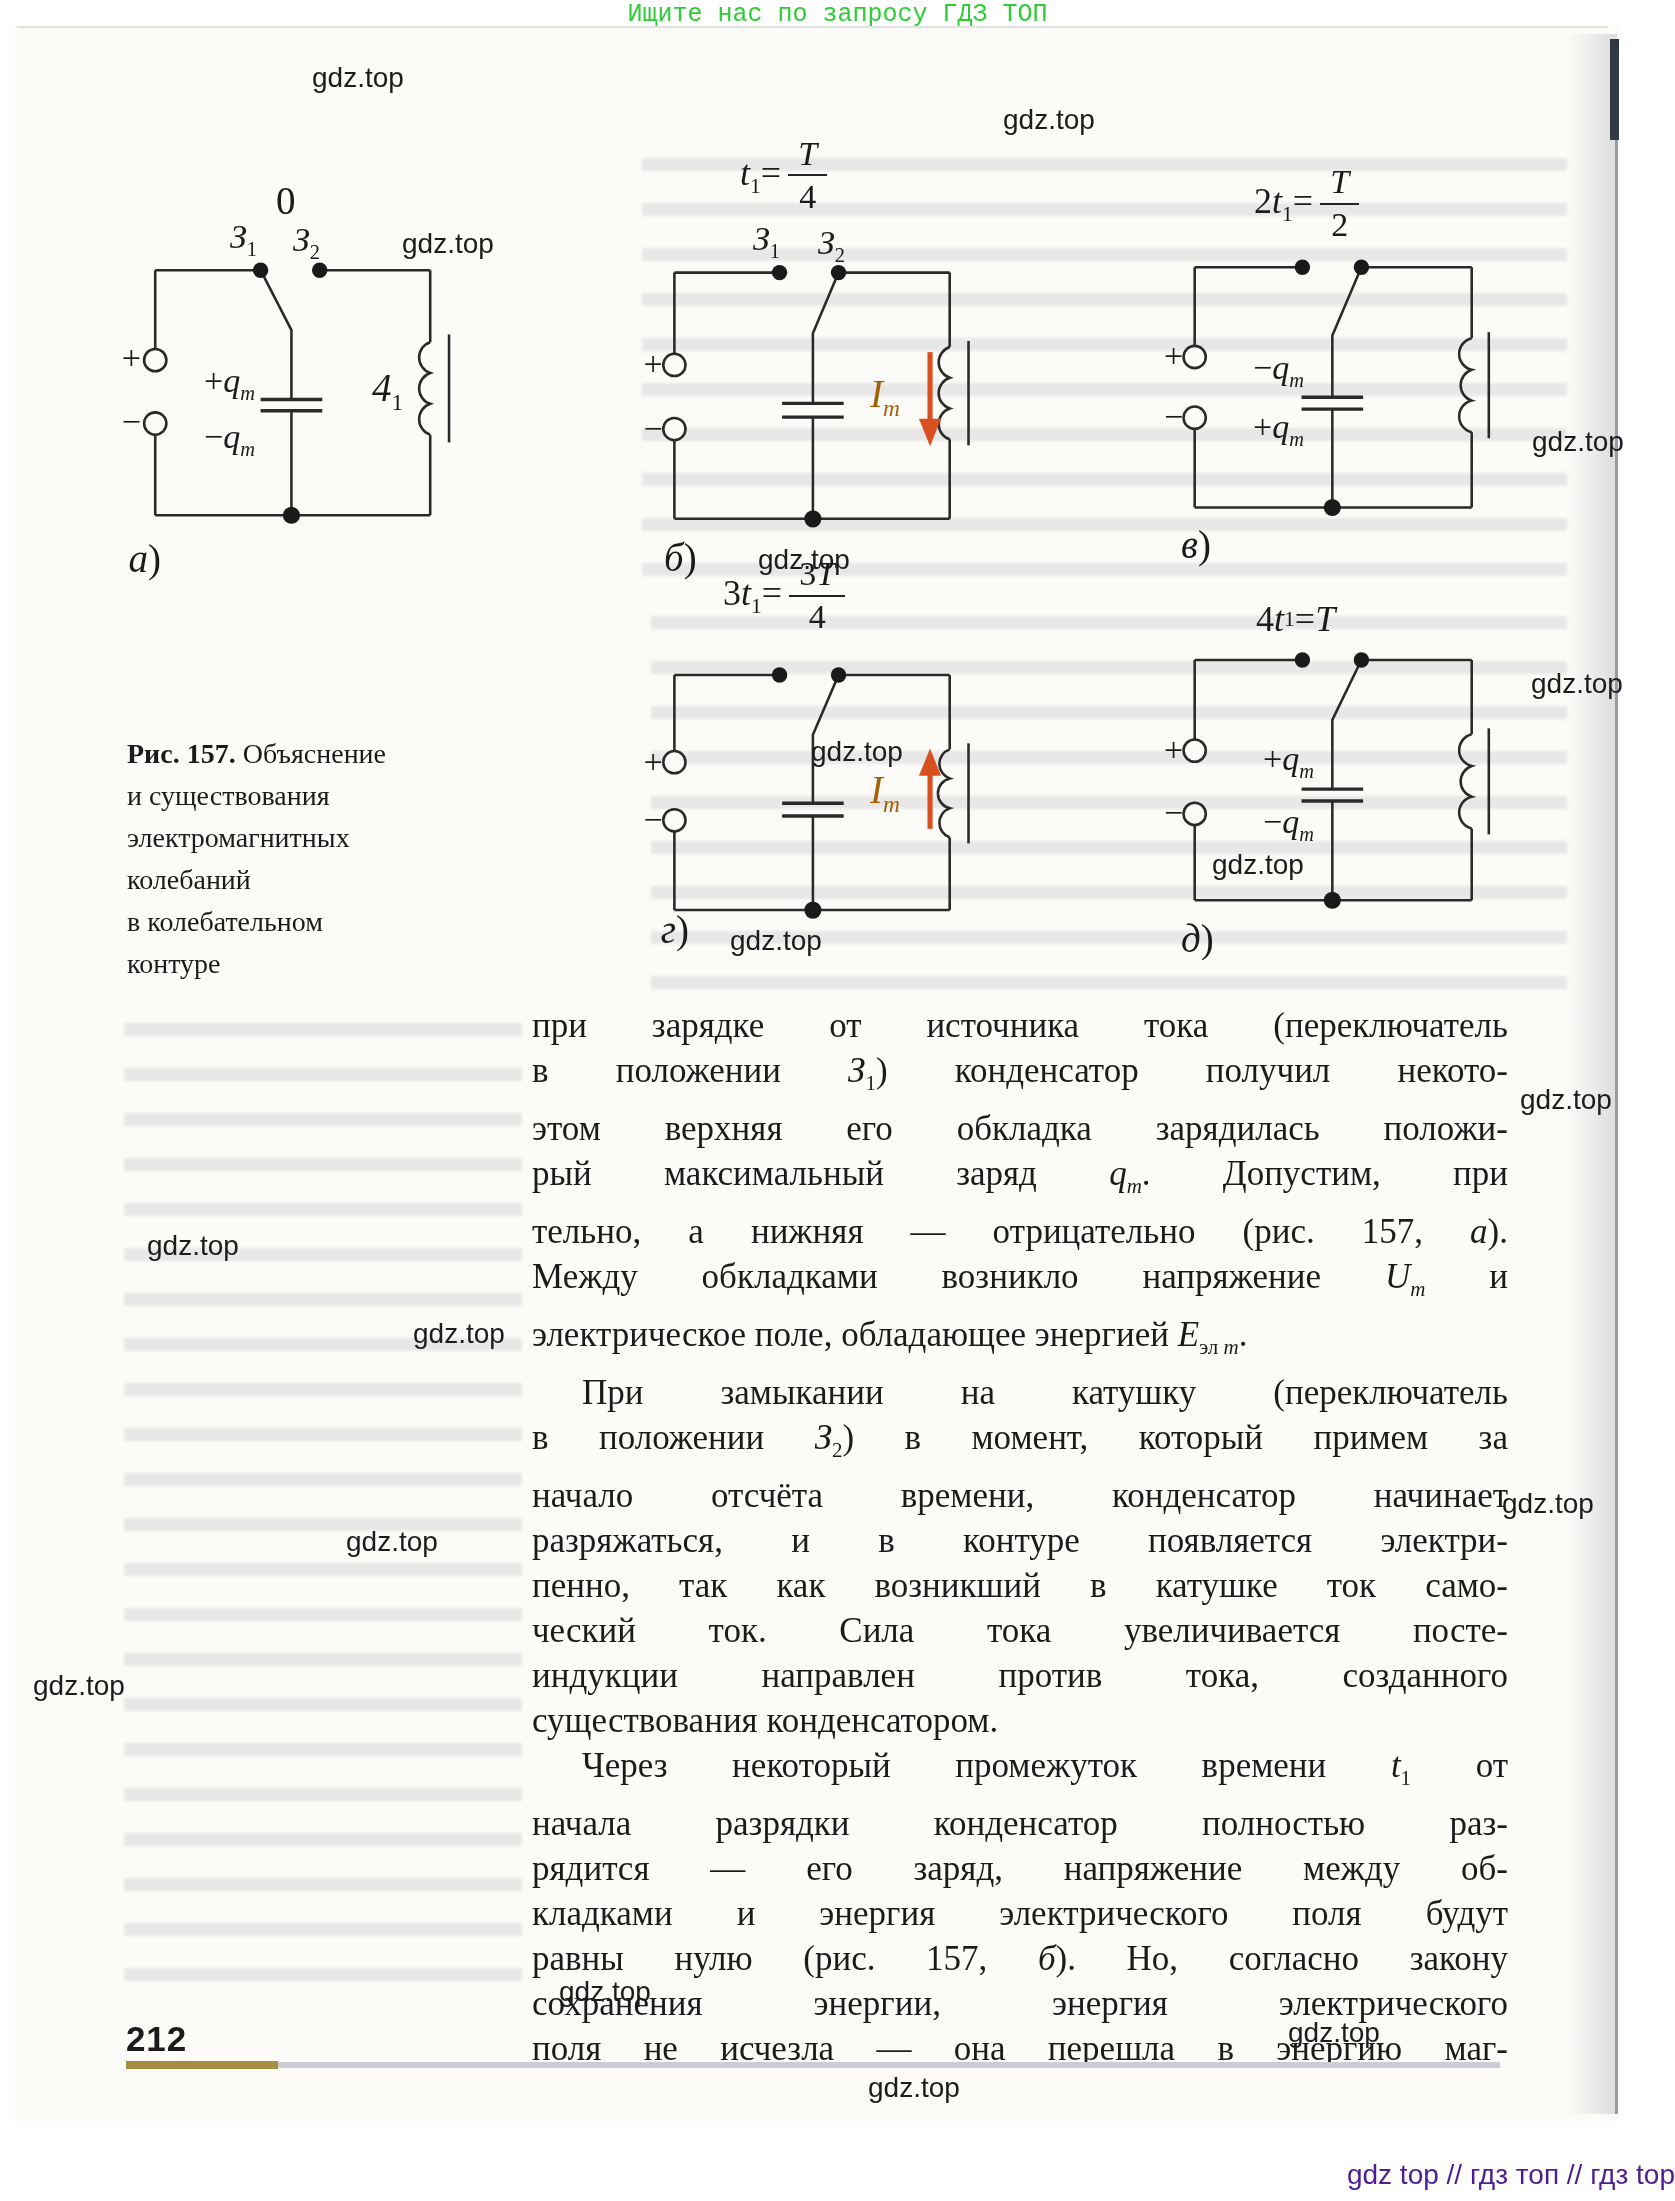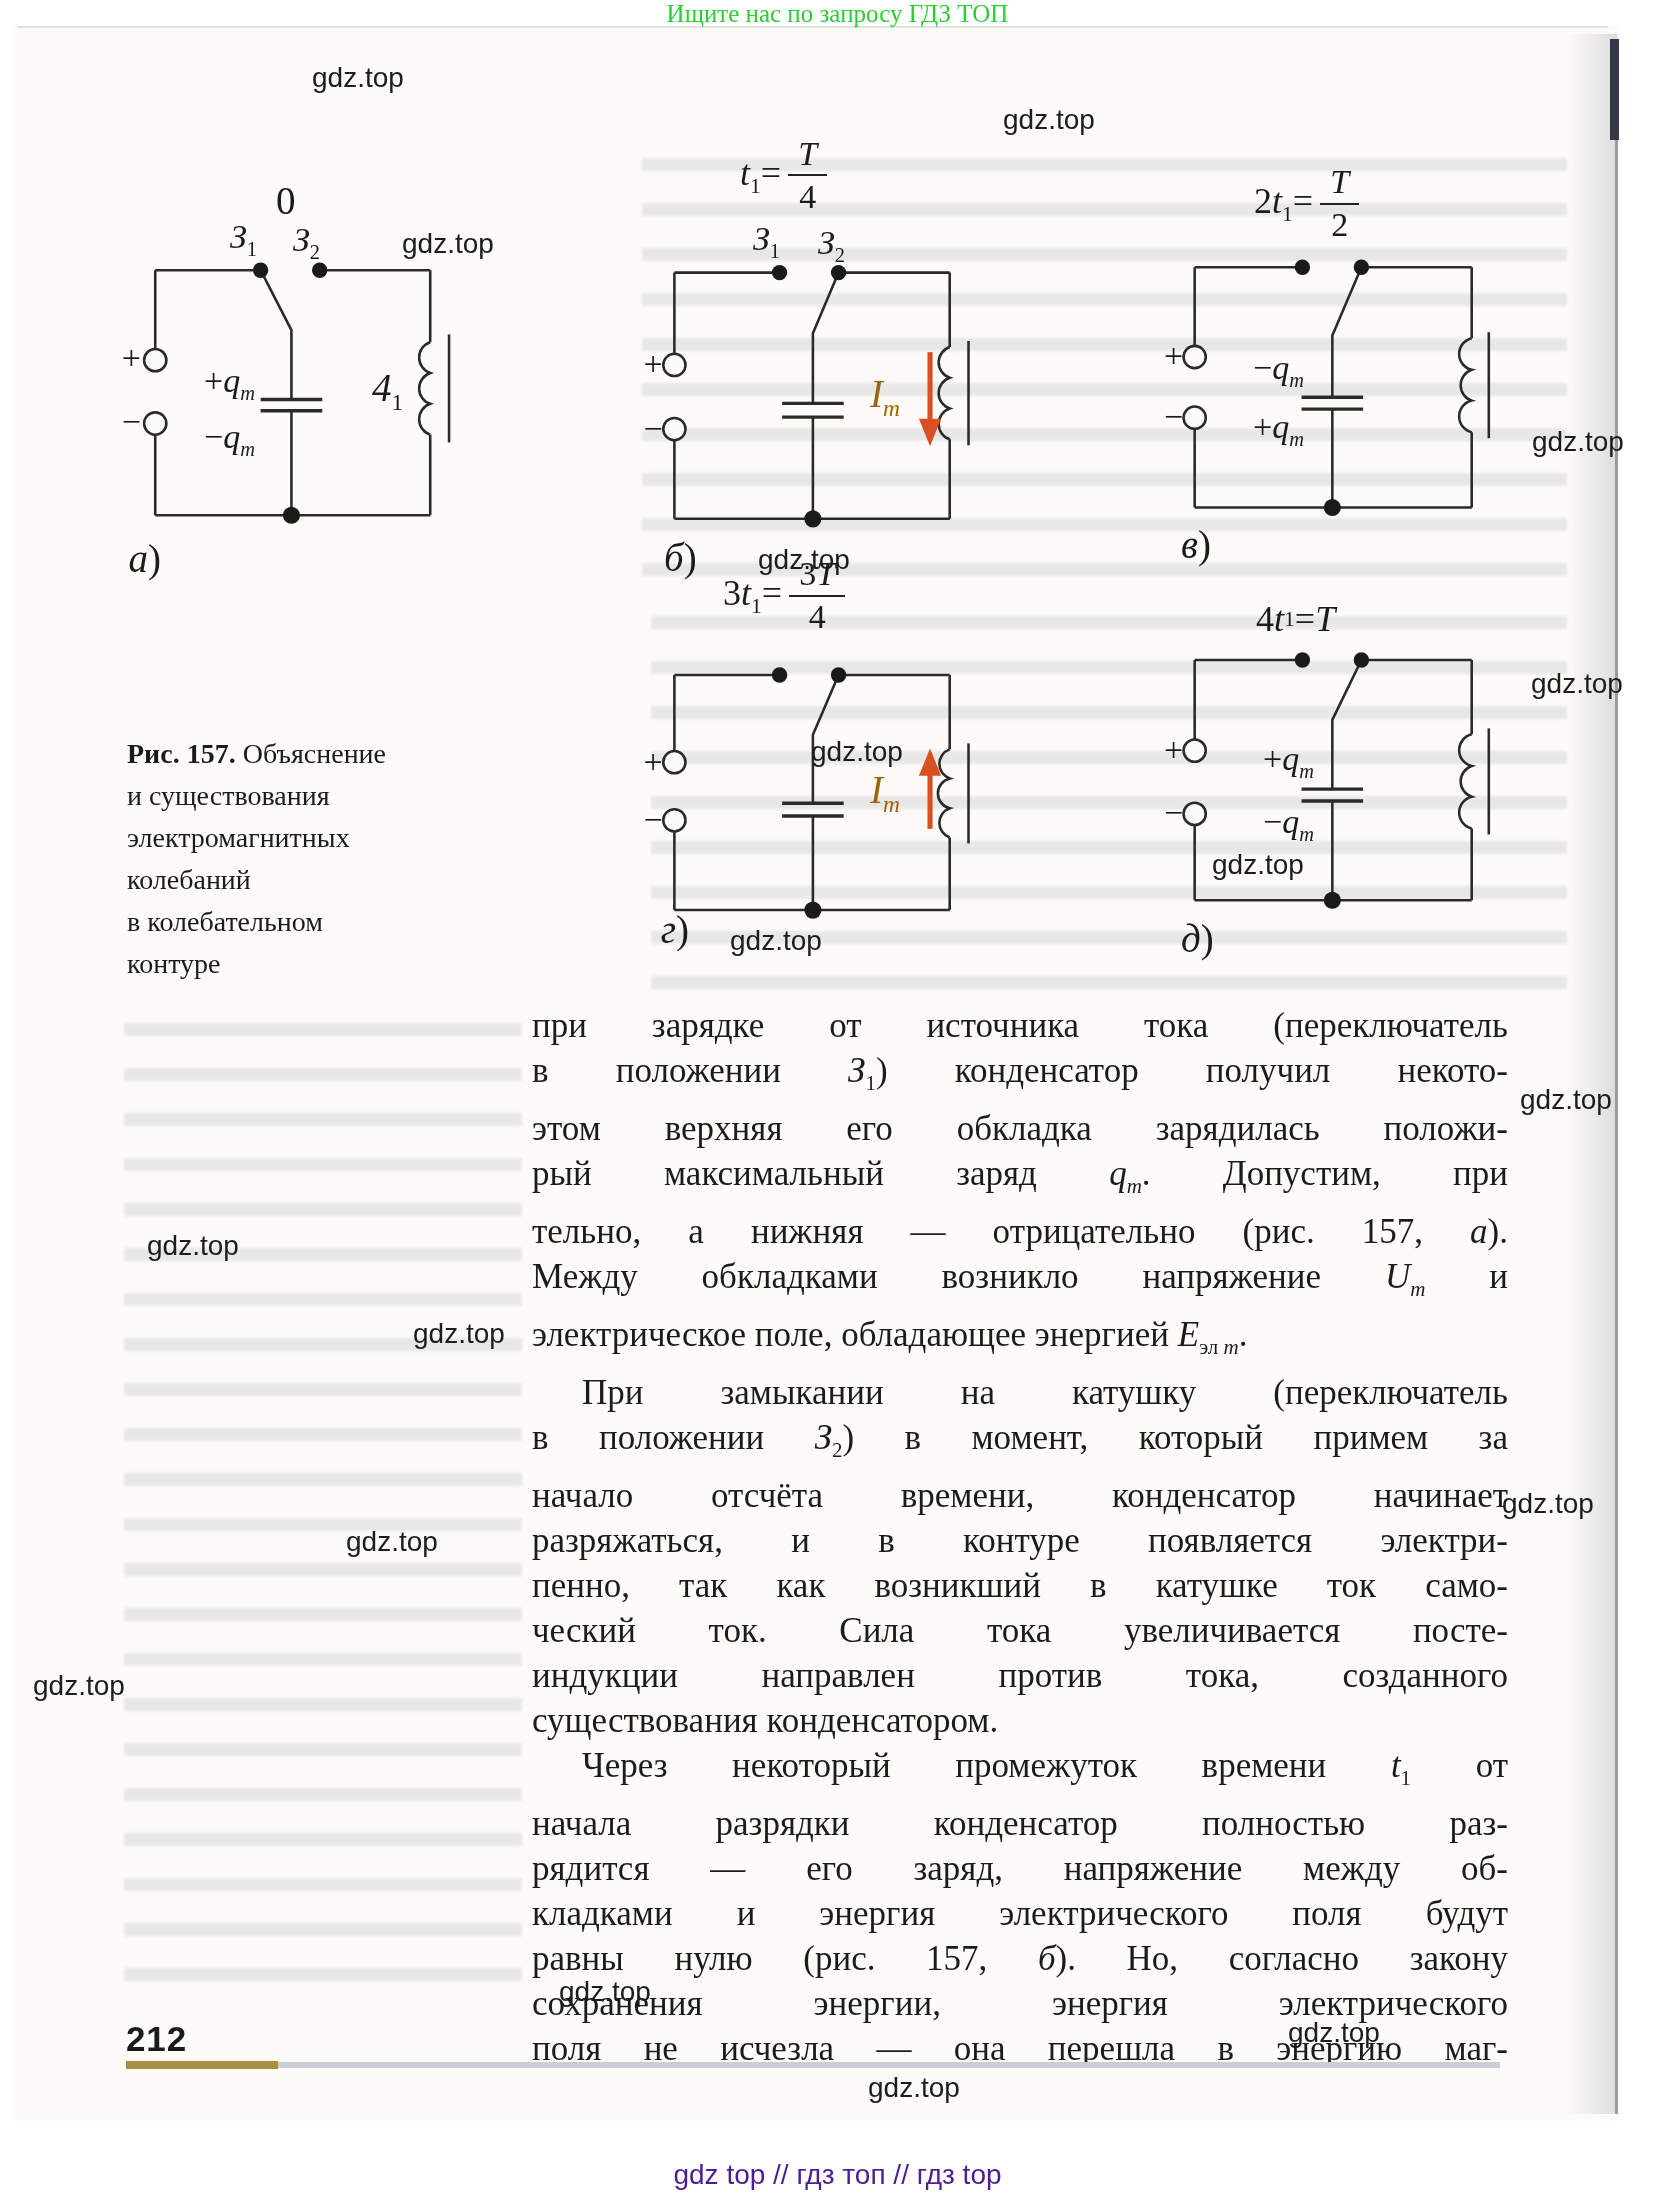--- a/index.html
+++ b/index.html
@@ -1,21 +1,21 @@
 <!DOCTYPE html>
 <html style="font-size:13.7px"><head>
 <meta charset="utf-8">
 <style>
   html,body{margin:0;padding:0;background:#fff}
   .page{position:relative;width:1675px;height:2202px;background:#fff;overflow:hidden;
         font-family:"Liberation Serif","DejaVu Serif",serif;color:#1b1b1b}
   .scan{position:absolute;left:15.4px;top:26px;width:1603px;height:2096px;background:#fcfbf8}
   .topline{position:absolute;left:17px;top:26px;width:1591px;height:1.7px;background:#e3e3e3}
   .promo{position:absolute;top:0;left:0;width:100%;text-align:center;
-         font-family:Liberation Serif, serif;font-size:25px;color:#2ecc35;z-index:6}
+         font-family:Liberation Mono, monospace;font-size:25px;color:#2ecc35;z-index:6}
   .wm{position:absolute;font-family:"Liberation Sans","DejaVu Sans",sans-serif;
       font-size:28px;color:#1c1c1c;z-index:5;white-space:nowrap}
   .ghost{position:absolute;z-index:1;
          background:repeating-linear-gradient(180deg, rgba(100,100,112,0.13) 0 13px, rgba(0,0,0,0) 13px 45px);
          filter:blur(1.7px)}
   .circuit{position:absolute;z-index:2}
   .circuit svg{position:absolute;left:0;top:0;overflow:visible}
   .clabel{position:absolute;font-size:34px;z-index:3;white-space:nowrap;line-height:1.1}
   .big{font-size:39px}
   sub{font-size:0.6em}
@@ -26,21 +26,21 @@
   .fden{display:block;padding-top:1.7px}
   .caption{position:absolute;left:127px;top:733px;width:381px;font-size:28px;line-height:42px;z-index:2}
   .bodytext{position:absolute;left:532px;top:1003px;width:976px;font-size:35px;line-height:45px;z-index:2}
   .bline{text-align:justify;text-align-last:justify}
   .bline.pend{text-align-last:left}
   .bline.indent{text-indent:50px}
   .pagenum{position:absolute;left:126px;top:2019px;font-family:"Liberation Sans","DejaVu Sans",sans-serif;
            font-weight:bold;font-size:35px;z-index:2;letter-spacing:0.9px}
   .rule-olive{position:absolute;left:126px;top:2061px;width:152px;height:7.7px;background:#a78e41;z-index:2}
   .rule-gray{position:absolute;left:278px;top:2062px;width:1222px;height:6px;background:#ccccd6;z-index:2}
-  .links{position:absolute;left:0;top:2159px;width:100%;text-align:center;z-index:6;
+  .links{position:absolute;left:0;top:2159px;width:100%;text-align:right;z-index:6;
          font-family:"Liberation Sans","DejaVu Sans",sans-serif;font-size:28px;color:#4f1d92}
   .redge-grad{position:absolute;left:1567px;top:34px;width:50px;height:2080px;z-index:3;
               background:linear-gradient(to right, rgba(0,0,0,0), rgba(130,130,142,0.25))}
   .redge-line{position:absolute;left:1615px;top:47px;width:3.4px;height:2067px;background:#9a9aa3;z-index:4}
   .redge-dark{position:absolute;left:1610px;top:39px;width:8.6px;height:101px;background:#333845;z-index:4}
 </style>
 </head>
 <body>
 
 <div class="page">

